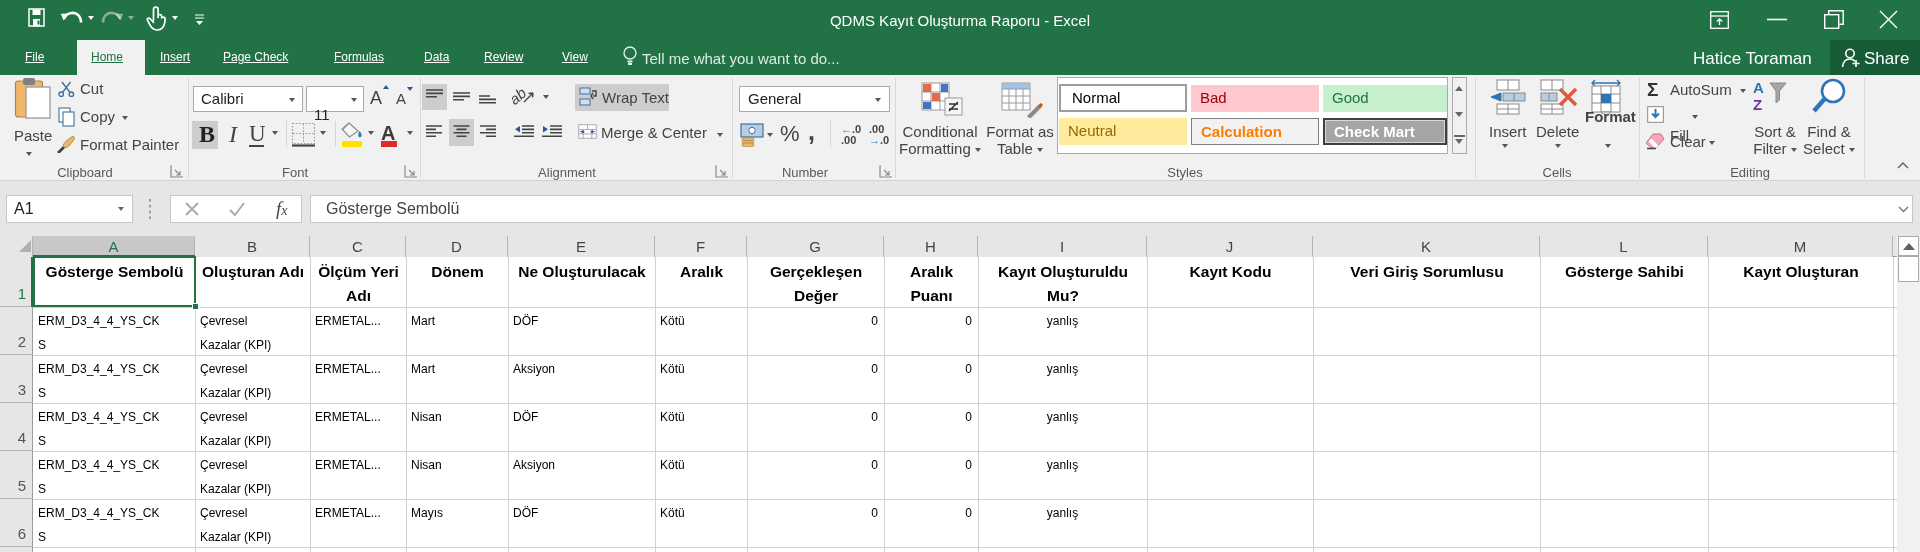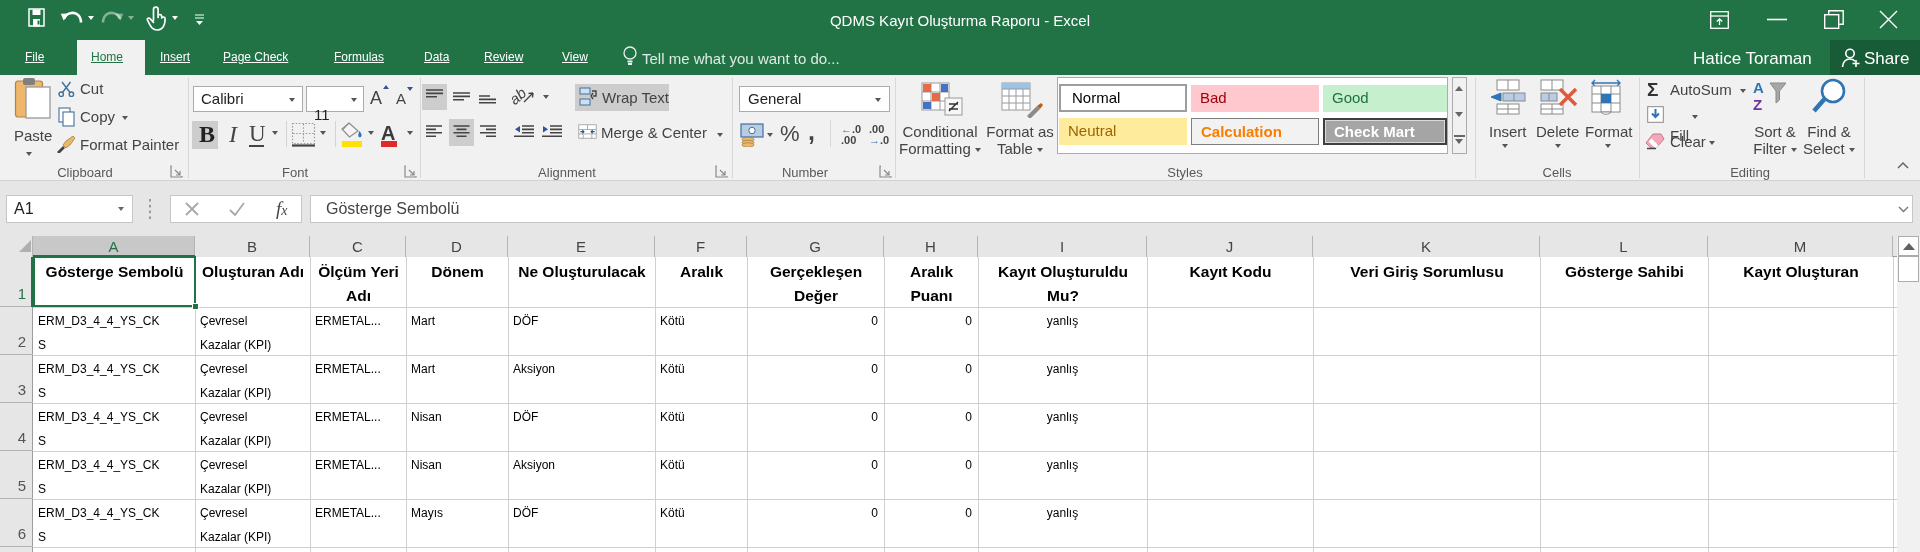--- a/index.html
+++ b/index.html
@@ -361,21 +361,21 @@
 <div class="ab darr" style="left:1555px;top:144px;"></div>
 <svg class="ab" style="left:1591px;top:77px;" width="36" height="38" viewBox="0 0 36 38">
     <path d="M4 3 l-3 3 3 3 m-3-3 h28 m-3-3 l3 3 -3 3" stroke="#2f75b5" stroke-width="1.4" fill="none"></path>
     <g fill="#fff" stroke="#8a8a8a" stroke-width="1">
       <rect x="1" y="9" width="28" height="26"></rect>
       <path d="M1 17 h28 M1 26 h28 M10 9 v26 M20 9 v26"></path>
     </g>
     <rect x="10" y="17" width="10" height="9" fill="#2f75b5"></rect>
     <path d="M10 35 c2 3 8 3 10 0 z" fill="#fff" stroke="#8a8a8a"></path>
   </svg>
-<div class="ab rlbl" style="left:1585px;top:123px;">Format</div>
+<div class="ab rlbl" style="left:1585px;top:108px;font-weight:bold;">Format</div>
 <div class="ab darr" style="left:1605px;top:144px;"></div>
 <div class="ab" style="left:1647px;top:79px;font-size:19px;color:#333;font-weight:bold;">Σ</div>
 <div class="ab rlbl" style="left:1670px;top:81px;">AutoSum</div>
 <div class="ab darr" style="left:1740px;top:89px;"></div>
 <svg class="ab" style="left:1647px;top:106px;" width="17" height="17" viewBox="0 0 17 17">
     <rect x="0.7" y="0.7" width="15.6" height="15.6" fill="#fff" stroke="#8a8a8a"></rect>
     <path d="M8.5 3 v8 m-3.5-3.5 l3.5 3.5 3.5-3.5" stroke="#2f75b5" stroke-width="2" fill="none"></path>
   </svg>
 <div class="ab rlbl" style="left:1670px;top:107px;margin-top:20px;">Fill</div>
 <div class="ab darr" style="left:1692px;top:115px;"></div>

